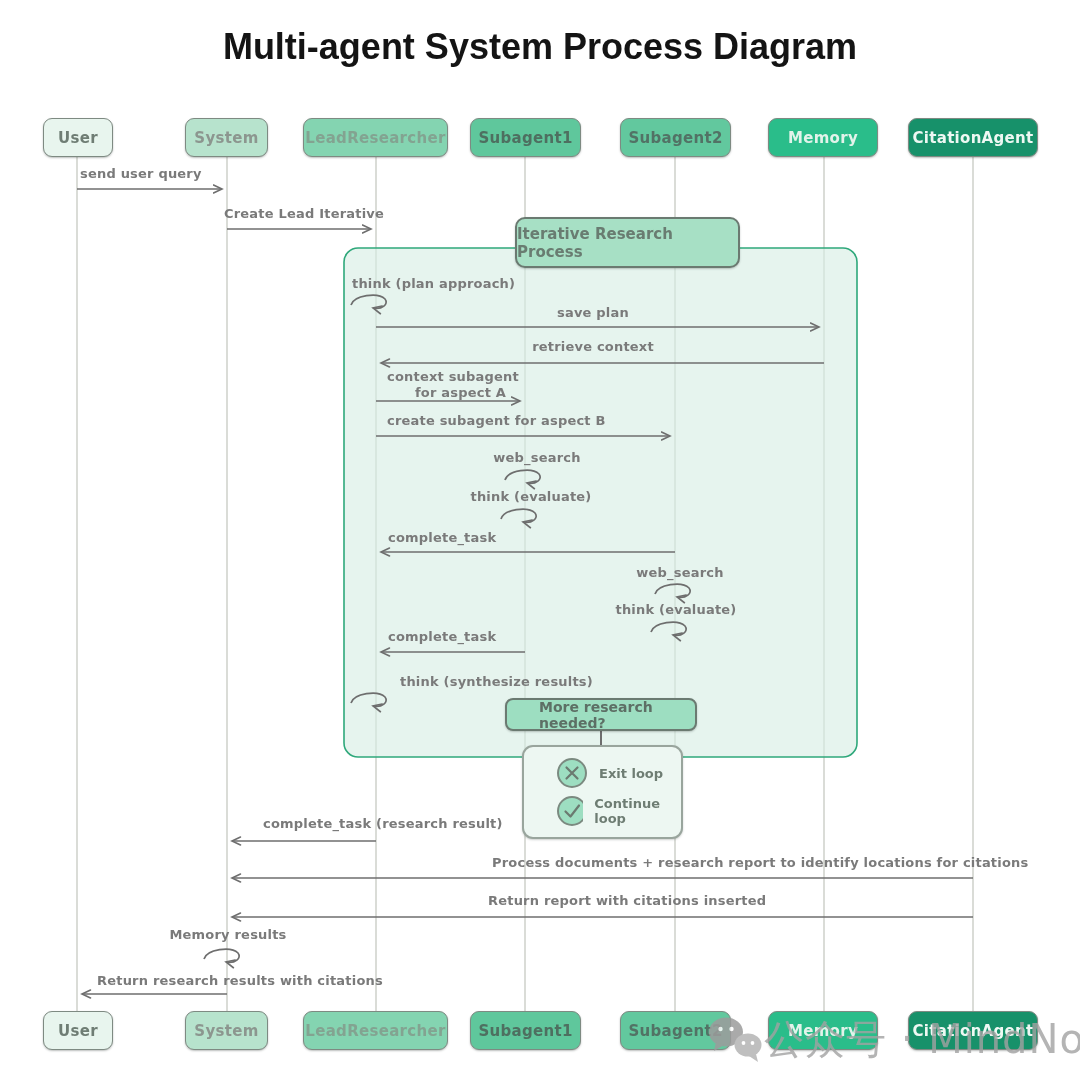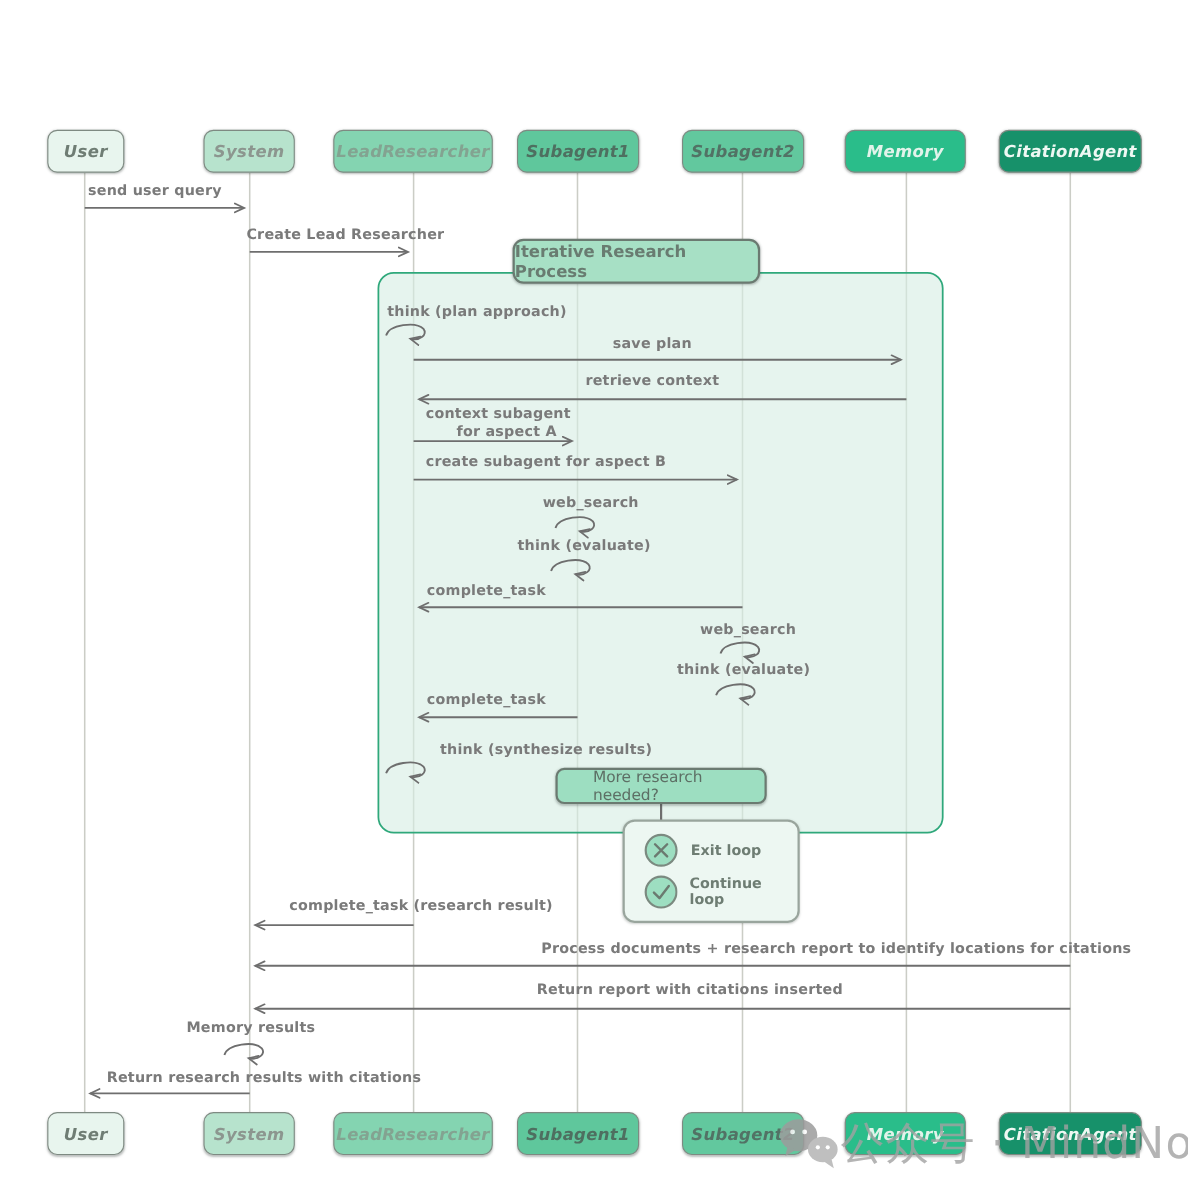--- a/index.html
+++ b/index.html
@@ -3,33 +3,33 @@
 <meta charset="utf-8">
 <style>
   html,body{margin:0;padding:0;background:#ffffff;}
   #stage{position:relative;width:1080px;height:1080px;background:#ffffff;overflow:hidden;
          font-family:"DejaVu Sans","Liberation Sans",sans-serif;}
   .abs{position:absolute;}
   #title{left:0;top:26px;width:1080px;text-align:center;font-family:"Liberation Sans",sans-serif;
          font-size:36px;font-weight:800;color:#141414;letter-spacing:0px;}
   .actor{height:39px;border:1.6px solid #7e8a82;border-radius:9px;box-sizing:border-box;
          display:flex;align-items:center;justify-content:center;font-size:15px;font-weight:700;
-         letter-spacing:.3px;box-shadow:0 1px 2px rgba(60,70,65,.35);z-index:3;font-style:italic;}
+         letter-spacing:.3px;box-shadow:0 1px 2px rgba(60,70,65,.35);z-index:3;}
   .msg{font-size:13px;font-weight:600;color:#7a7a7a;white-space:nowrap;z-index:4;letter-spacing:.2px;}
   .ctr{transform:translateX(-50%);}
   #svgc{left:0;top:0;z-index:1;}
-  #loop-title{left:466px;top:217px;width:225px;height:41px;background:#a7e0c5;border:2px solid #6b7a71;
+  #loop-title{left:515px;top:217px;width:225px;height:51px;background:#a7e0c5;border:2px solid #6b7a71;
           border-radius:10px;box-sizing:border-box;display:flex;align-items:center;justify-content:center;
           font-size:15px;font-weight:700;color:#697c71;z-index:4;box-shadow:0 1px 2px rgba(60,70,65,.3);}
   #decision{left:505px;top:698px;width:192px;height:33px;background:#9ddec1;border:2px solid #6b7a71;
           border-radius:8px;box-sizing:border-box;display:flex;align-items:center;justify-content:center;
-          font-size:14px;font-weight:400;color:#5d6f65;z-index:4;box-shadow:0 1px 2px rgba(60,70,65,.3);padding-left:32px;}
+          font-size:14px;font-weight:700;color:#5d6f65;z-index:4;box-shadow:0 1px 2px rgba(60,70,65,.3);padding-left:32px;}
   #note{left:522px;top:745px;width:161px;height:94px;background:#edf7f2;border:2px solid #99a59d;
         border-radius:11px;box-sizing:border-box;display:flex;flex-direction:column;justify-content:center;
-        gap:6px;padding-left:17px;z-index:4;box-shadow:0 1px 2px rgba(60,70,65,.25);margin-left:44px;}
+        gap:6px;padding-left:32px;z-index:4;box-shadow:0 1px 2px rgba(60,70,65,.25);}
   .note-row{display:flex;align-items:center;gap:11px;}
   .note-label{font-size:13px;font-weight:600;color:#6e7d73;}
   #watermark{left:764px;top:1012px;font-size:40px;font-weight:400;color:#a2a2a2;opacity:.8;
              white-space:nowrap;z-index:10;letter-spacing:1px;}
   #wechat{left:704px;top:1008px;z-index:10;opacity:.85;}
   .two-line{line-height:15.5px;}
 </style>
 </head>
 <body>
 
@@ -75,20 +75,21 @@
       <path transform="translate(521,517)" d="M -20,2 C -17,-8 7,-11 14,-4 C 18,1 11,7 2,5" marker-end="url(#ah)"></path>
       <path transform="translate(675,592)" d="M -20,2 C -17,-8 7,-11 14,-4 C 18,1 11,7 2,5" marker-end="url(#ah)"></path>
       <path transform="translate(671,630)" d="M -20,2 C -17,-8 7,-11 14,-4 C 18,1 11,7 2,5" marker-end="url(#ah)"></path>
       <path transform="translate(371,701)" d="M -20,2 C -17,-8 7,-11 14,-4 C 18,1 11,7 2,5" marker-end="url(#ah)"></path>
       <path transform="translate(224,957)" d="M -20,2 C -17,-8 7,-11 14,-4 C 18,1 11,7 2,5" marker-end="url(#ah)"></path>
     </g>
 
     <line x1="601" y1="730" x2="601" y2="747" stroke="#6e6e6e" stroke-width="2"></line>
   </svg>
 
+  <div id="title" class="abs">Multi-agent System Process Diagram</div>
 
   <div class="abs actor" style="left: 43px; top: 118px; width: 70px; background: rgb(232, 245, 238); color: rgb(111, 125, 116);">
       <span>User</span>
     </div>
   <div class="abs actor" style="left: 185px; top: 118px; width: 83px; background: rgb(183, 227, 205); color: rgb(140, 150, 143);">
       <span>System</span>
     </div>
   <div class="abs actor" style="left: 303px; top: 118px; width: 145px; background: rgb(132, 212, 177); color: rgb(131, 163, 145);">
       <span>LeadResearcher</span>
     </div>
@@ -141,21 +142,21 @@
     <div class="note-row">
       <svg width="32" height="32">
         <circle cx="16" cy="16" r="14" fill="#9ddec1" stroke="#7b8a80" stroke-width="2"></circle>
         <path d="M9.5,16.5 L14.5,21.5 L23,10.5" stroke="#6b7a70" stroke-width="2.2" stroke-linecap="round" stroke-linejoin="round" fill="none"></path>
       </svg>
       <span class="note-label">Continue loop</span>
     </div>
   </div>
 
   <div class="abs msg" style="left:80px;top:166px;">send user query</div>
-  <div class="abs msg" style="left:224px;top:206px;">Create Lead Researcher</div>
+  <div class="abs msg" style="left:224px;top:206px;">Create Lead Iterative</div>
   <div class="abs msg" style="left:352px;top:276px;">think (plan approach)</div>
   <div class="abs msg ctr" style="left:593px;top:305px;">save plan</div>
   <div class="abs msg ctr" style="left:593px;top:339px;">retrieve context</div>
   <div class="abs msg two-line" style="left:387px;top:369px;">
     <span style="display:block;">context subagent</span>
     <span style="display:block;margin-left:28px;">for aspect A</span>
   </div>
   <div class="abs msg" style="left:387px;top:413px;">create subagent for aspect B</div>
   <div class="abs msg ctr" style="left:537px;top:450px;">web_search</div>
   <div class="abs msg ctr" style="left:531px;top:489px;">think (evaluate)</div>

